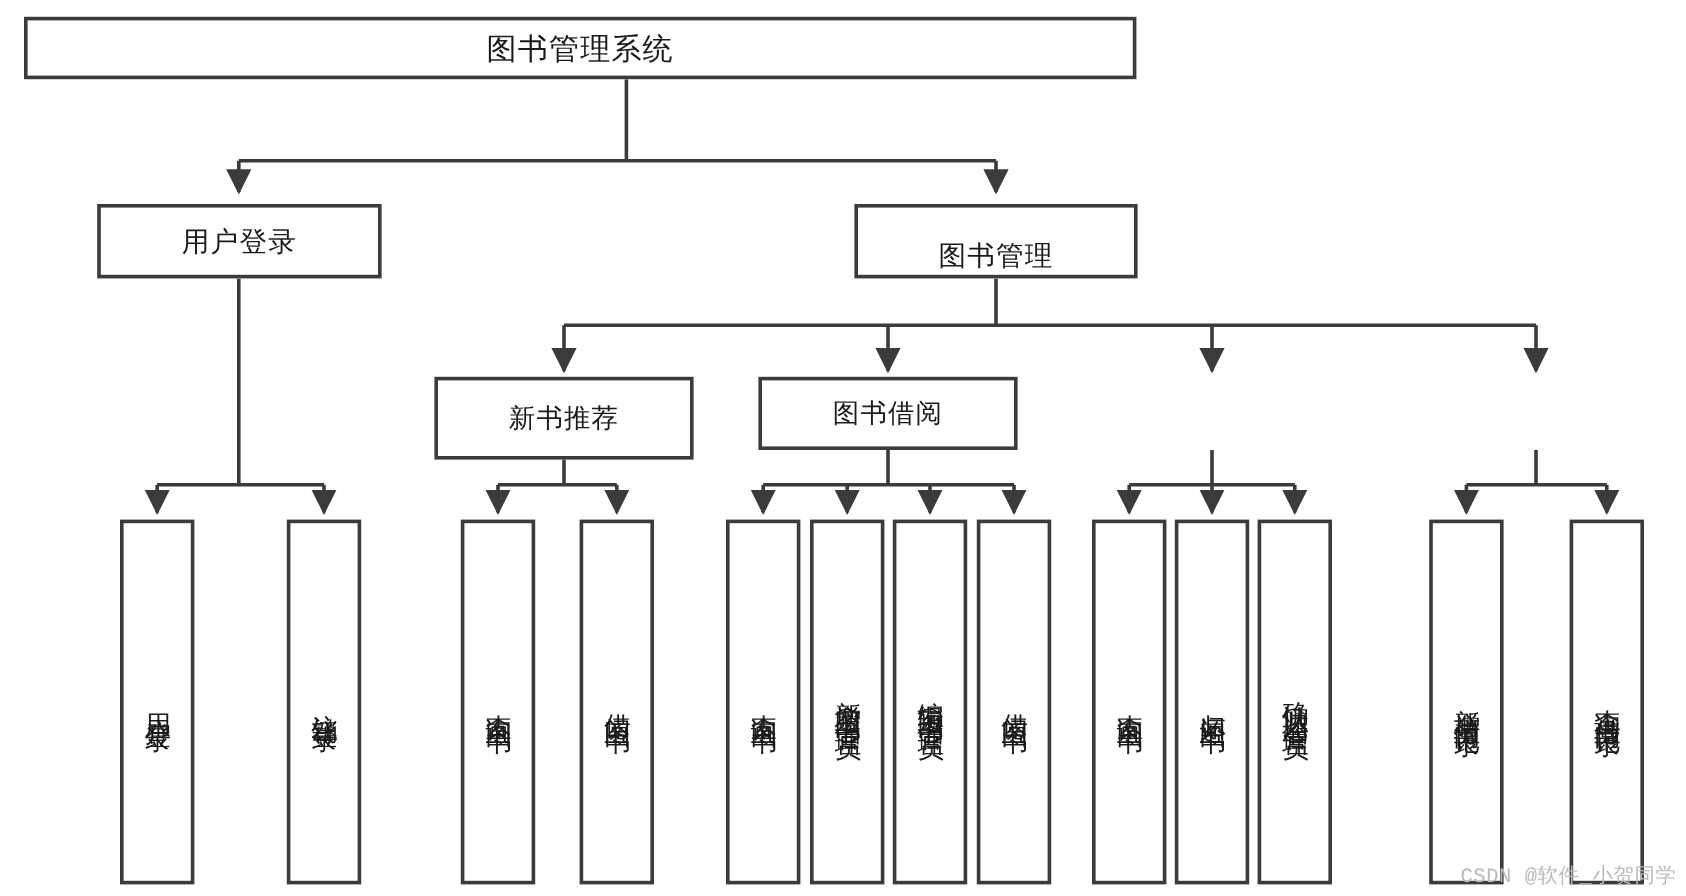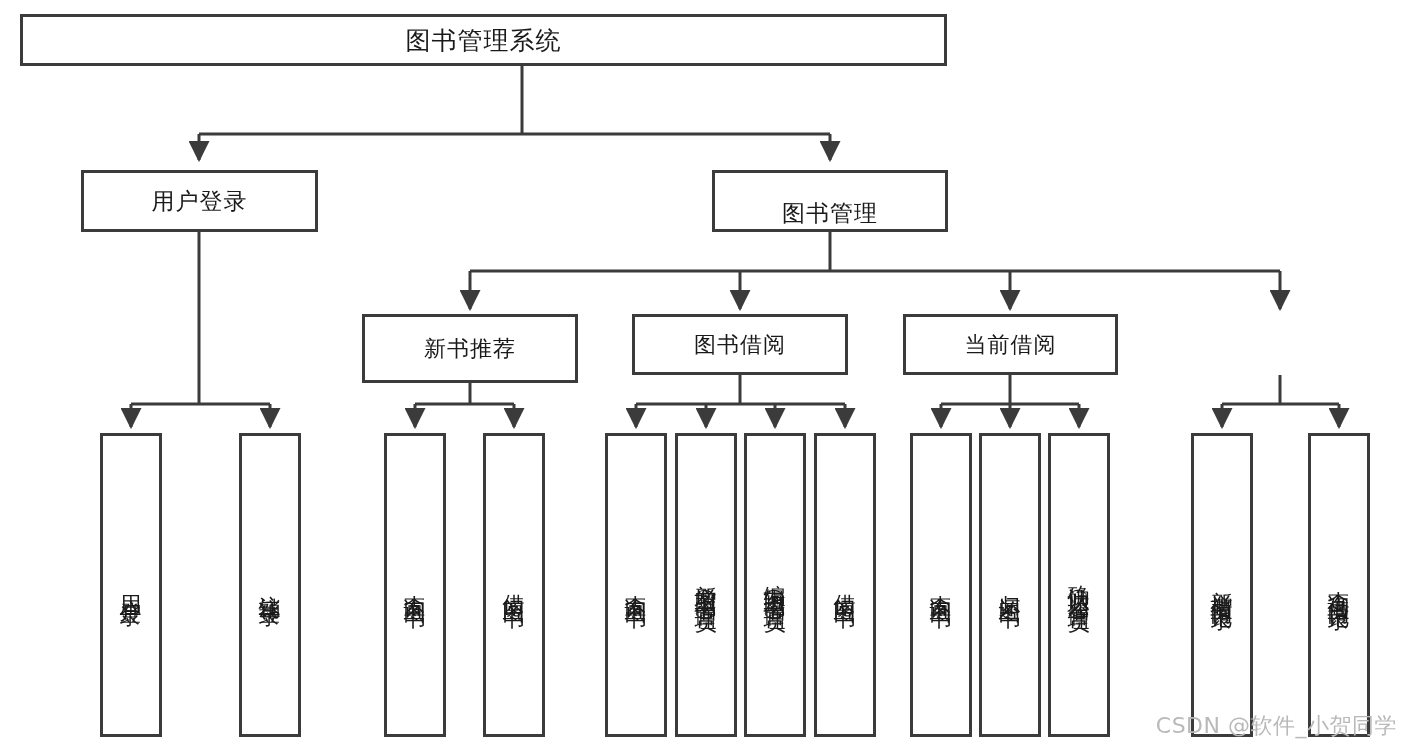--- a/index.html
+++ b/index.html
@@ -65,25 +65,26 @@
     white-space: nowrap;
   }
   .htext {
     display: block;
     white-space: nowrap;
   }
   .watermark {
     position: absolute;
     right: 8px;
     bottom: 6px;
-    font-size: 22px;
+    font-size: 17px;
     color: #b9b9b9;
     z-index: 5;
     letter-spacing: 0.5px;
     white-space: nowrap;
+    font-family: Liberation Mono, monospace;
   }
 </style>
 </head>
 <body>
 
 <div id="canvas">
 
   <svg id="edges" viewBox="0 0 1405 747" width="1405" height="747">
     <defs>
       <marker id="arrow" viewBox="0 0 10 10" refX="9" refY="5" markerWidth="7" markerHeight="7" orient="auto-start-reverse">
@@ -144,23 +145,20 @@
   <div class="node lvl2" style="left:712px; top:170px; width:236px; height:62px;align-items:flex-end;">
     <span class="htext">图书管理</span>
   </div>
 
   <div class="node lvl3" style="left:362px; top:314px; width:216px; height:69px;">
     <span class="htext">新书推荐</span>
   </div>
   <div class="node lvl3" style="left:632px; top:314px; width:216px; height:61px;">
     <span class="htext">图书借阅</span>
   </div>
-  <div class="node lvl3" style="left:903px; top:314px; width:215px; height:61px;">
-    <span class="htext">当前借阅</span>
-  </div>
 
   <div class="node leaf" style="left:100px; top:433px; width:62px; height:304px;">
     <span class="vtext">用户登录</span>
   </div>
   <div class="node leaf" style="left:239px; top:433px; width:62px; height:304px;">
     <span class="vtext">注销登录</span>
   </div>
 
   <div class="node leaf" style="left:384px; top:433px; width:62px; height:304px;">
     <span class="vtext">查询图书</span>

